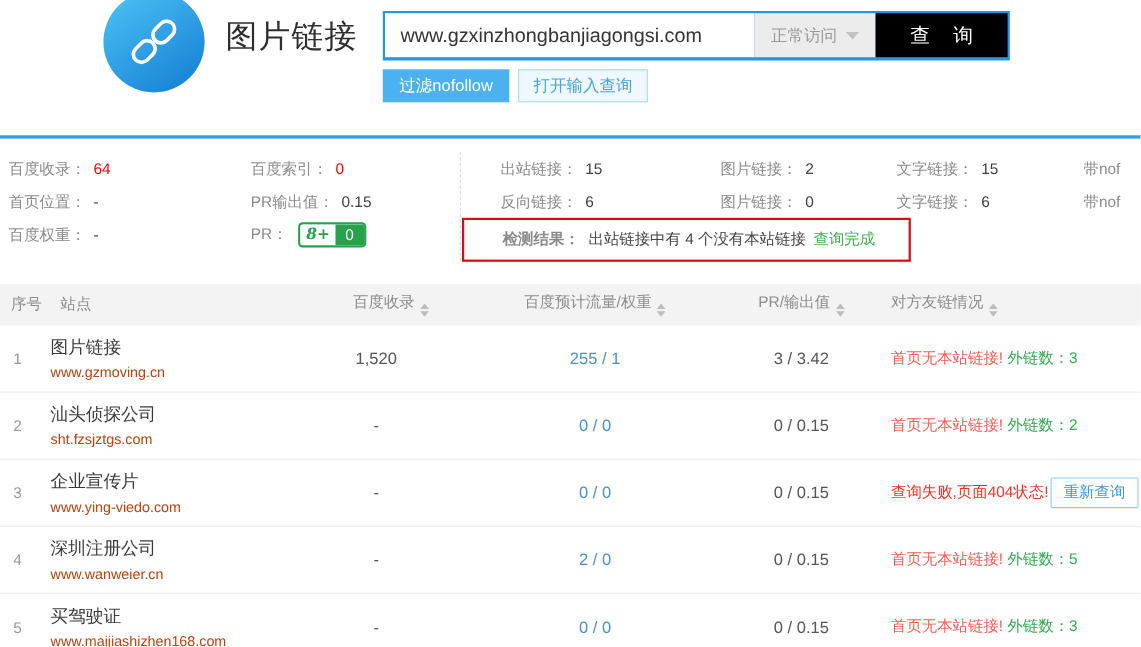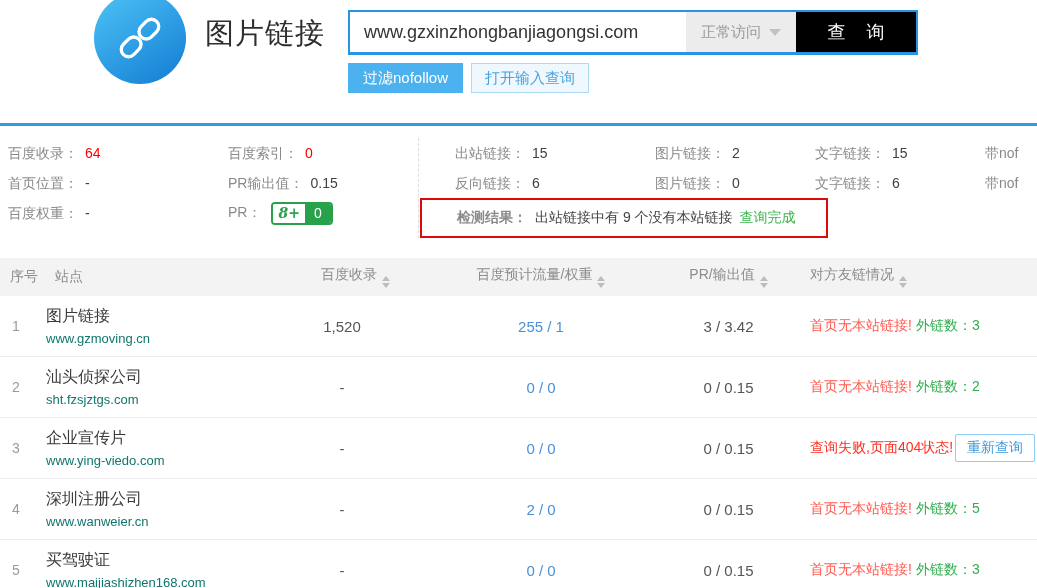--- a/index.html
+++ b/index.html
@@ -65,21 +65,21 @@
   .th-status { padding-left:29px; }
   .sort { display:inline-flex; flex-direction:column; vertical-align:-2px; margin-left:5px;
     line-height:0; cursor:pointer; }
   .sort i { width:0; height:0; border-left:4px solid transparent; border-right:4px solid transparent; display:block; }
   .sort .up { border-bottom:5px solid #bdbdbd; margin-bottom:2px; }
   .sort .dn { border-top:5px solid #bdbdbd; }
 
   .trow { height:61px; border-bottom:1px solid #ebebeb; font-size:15px; color:#555; }
   .td-num { padding-left:12px; color:#9a9a9a; font-size:14px; }
   .site-name { font-size:16px; color:#3a3a3a; cursor:pointer; }
-  .site-domain { font-size:13px; color:#0f766e; margin-top:4px; }
+  .site-domain { font-size:13px; color:#c2410c; margin-top:4px; }
   .td-baidu { text-align:center; padding-right:20px; }
   .td-traffic { text-align:center; }
   .td-traffic a { color:#4a90d9; text-decoration:none; cursor:pointer; }
   .td-pr { text-align:center; }
   .td-status { padding-left:29px; font-size:14px; display:flex; align-items:center; }
   .warn { color:#ff5a50; }
   .fail { color:#ff2e21; }
   .good { color:#2fad4e; margin-left:4px; }
   .retry { margin-left:auto; margin-right:2px; height:28px; padding:0 11px; background:#fff;
     border:1px solid #8fcbf2; color:#3f9ad8; font-size:14px; border-radius:2px;
@@ -139,21 +139,21 @@
   <div class="s c4 r2"><span>图片链接：</span><b>0</b></div>
 
   <div class="s c5 r1"><span>文字链接：</span><b>15</b></div>
   <div class="s c5 r2"><span>文字链接：</span><b>6</b></div>
 
   <div class="s c6 r1">带nof</div>
   <div class="s c6 r2">带nof</div>
 
   <div class="result-box">
     <span class="lab">检测结果：</span>
-    <span class="txt">出站链接中有 9 个没有本站链接</span>
+    <span class="txt">出站链接中有 4 个没有本站链接</span>
     <span class="ok">查询完成</span>
   </div>
 </div>
 
 <div class="grid thead">
   <div class="th-num">序号</div>
   <div class="th-site">站点</div>
   <div class="th-baidu"><span>百度收录</span><span class="sort">
         <i class="up"></i>
         <i class="dn"></i>

